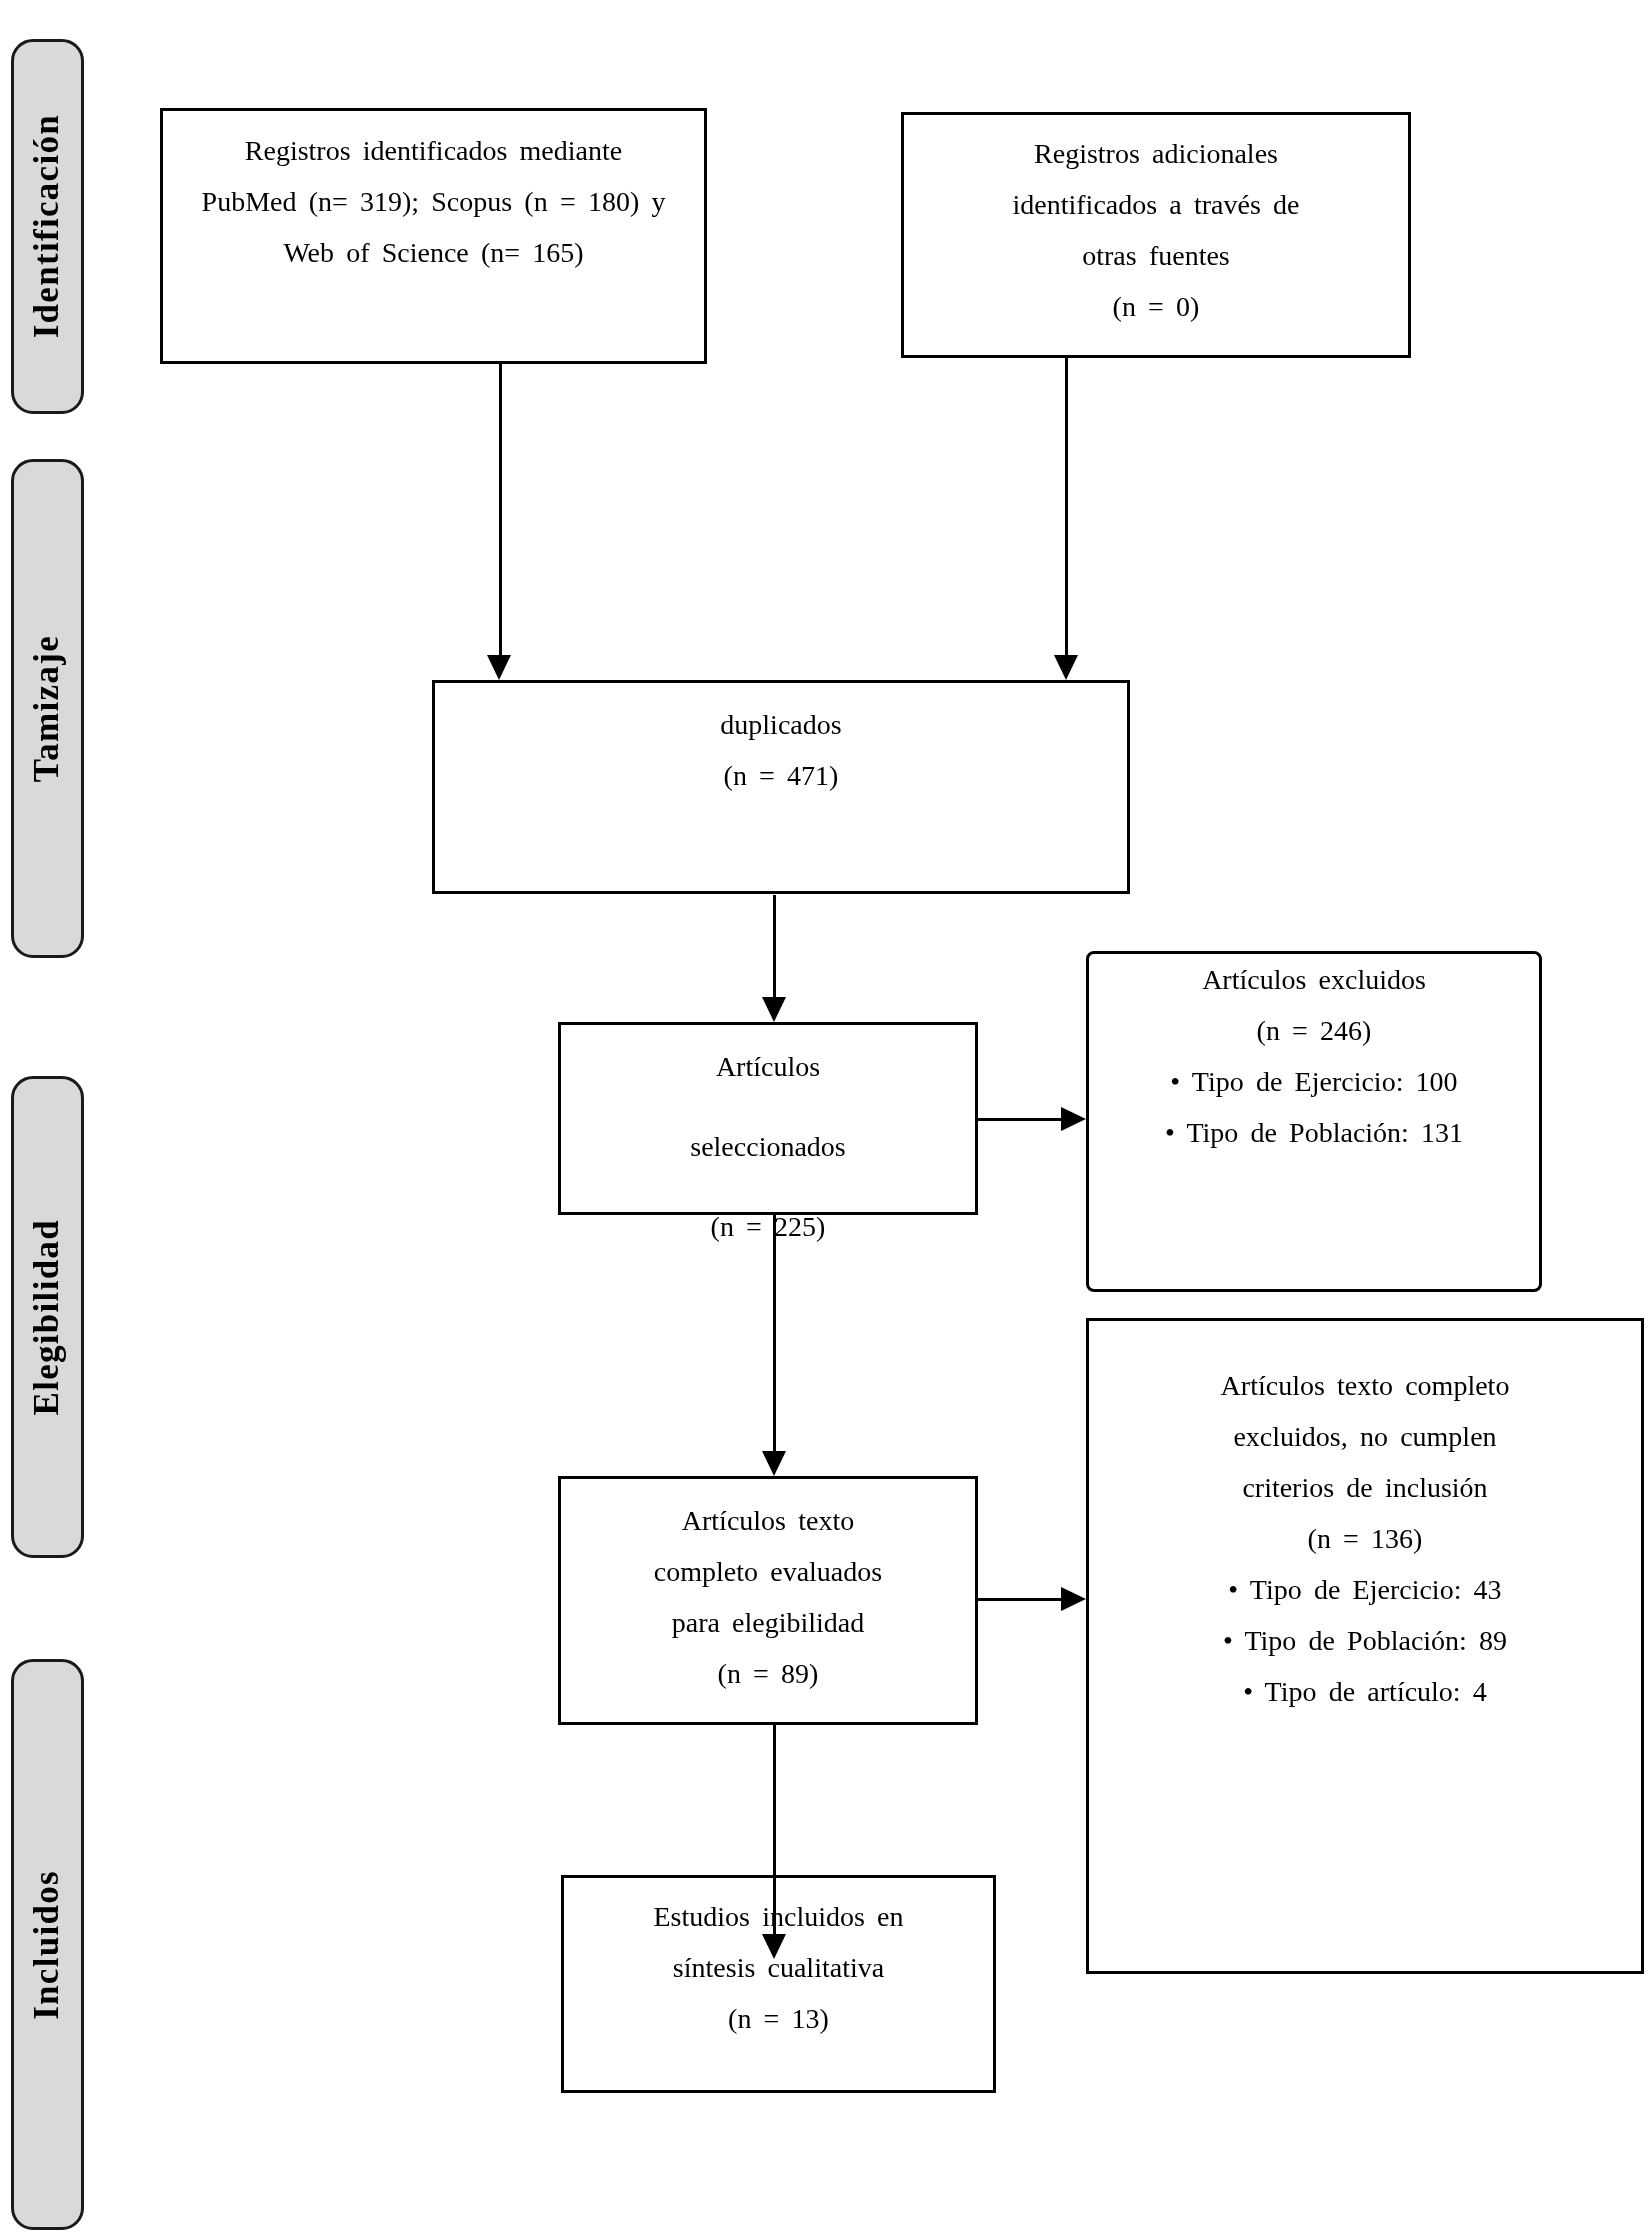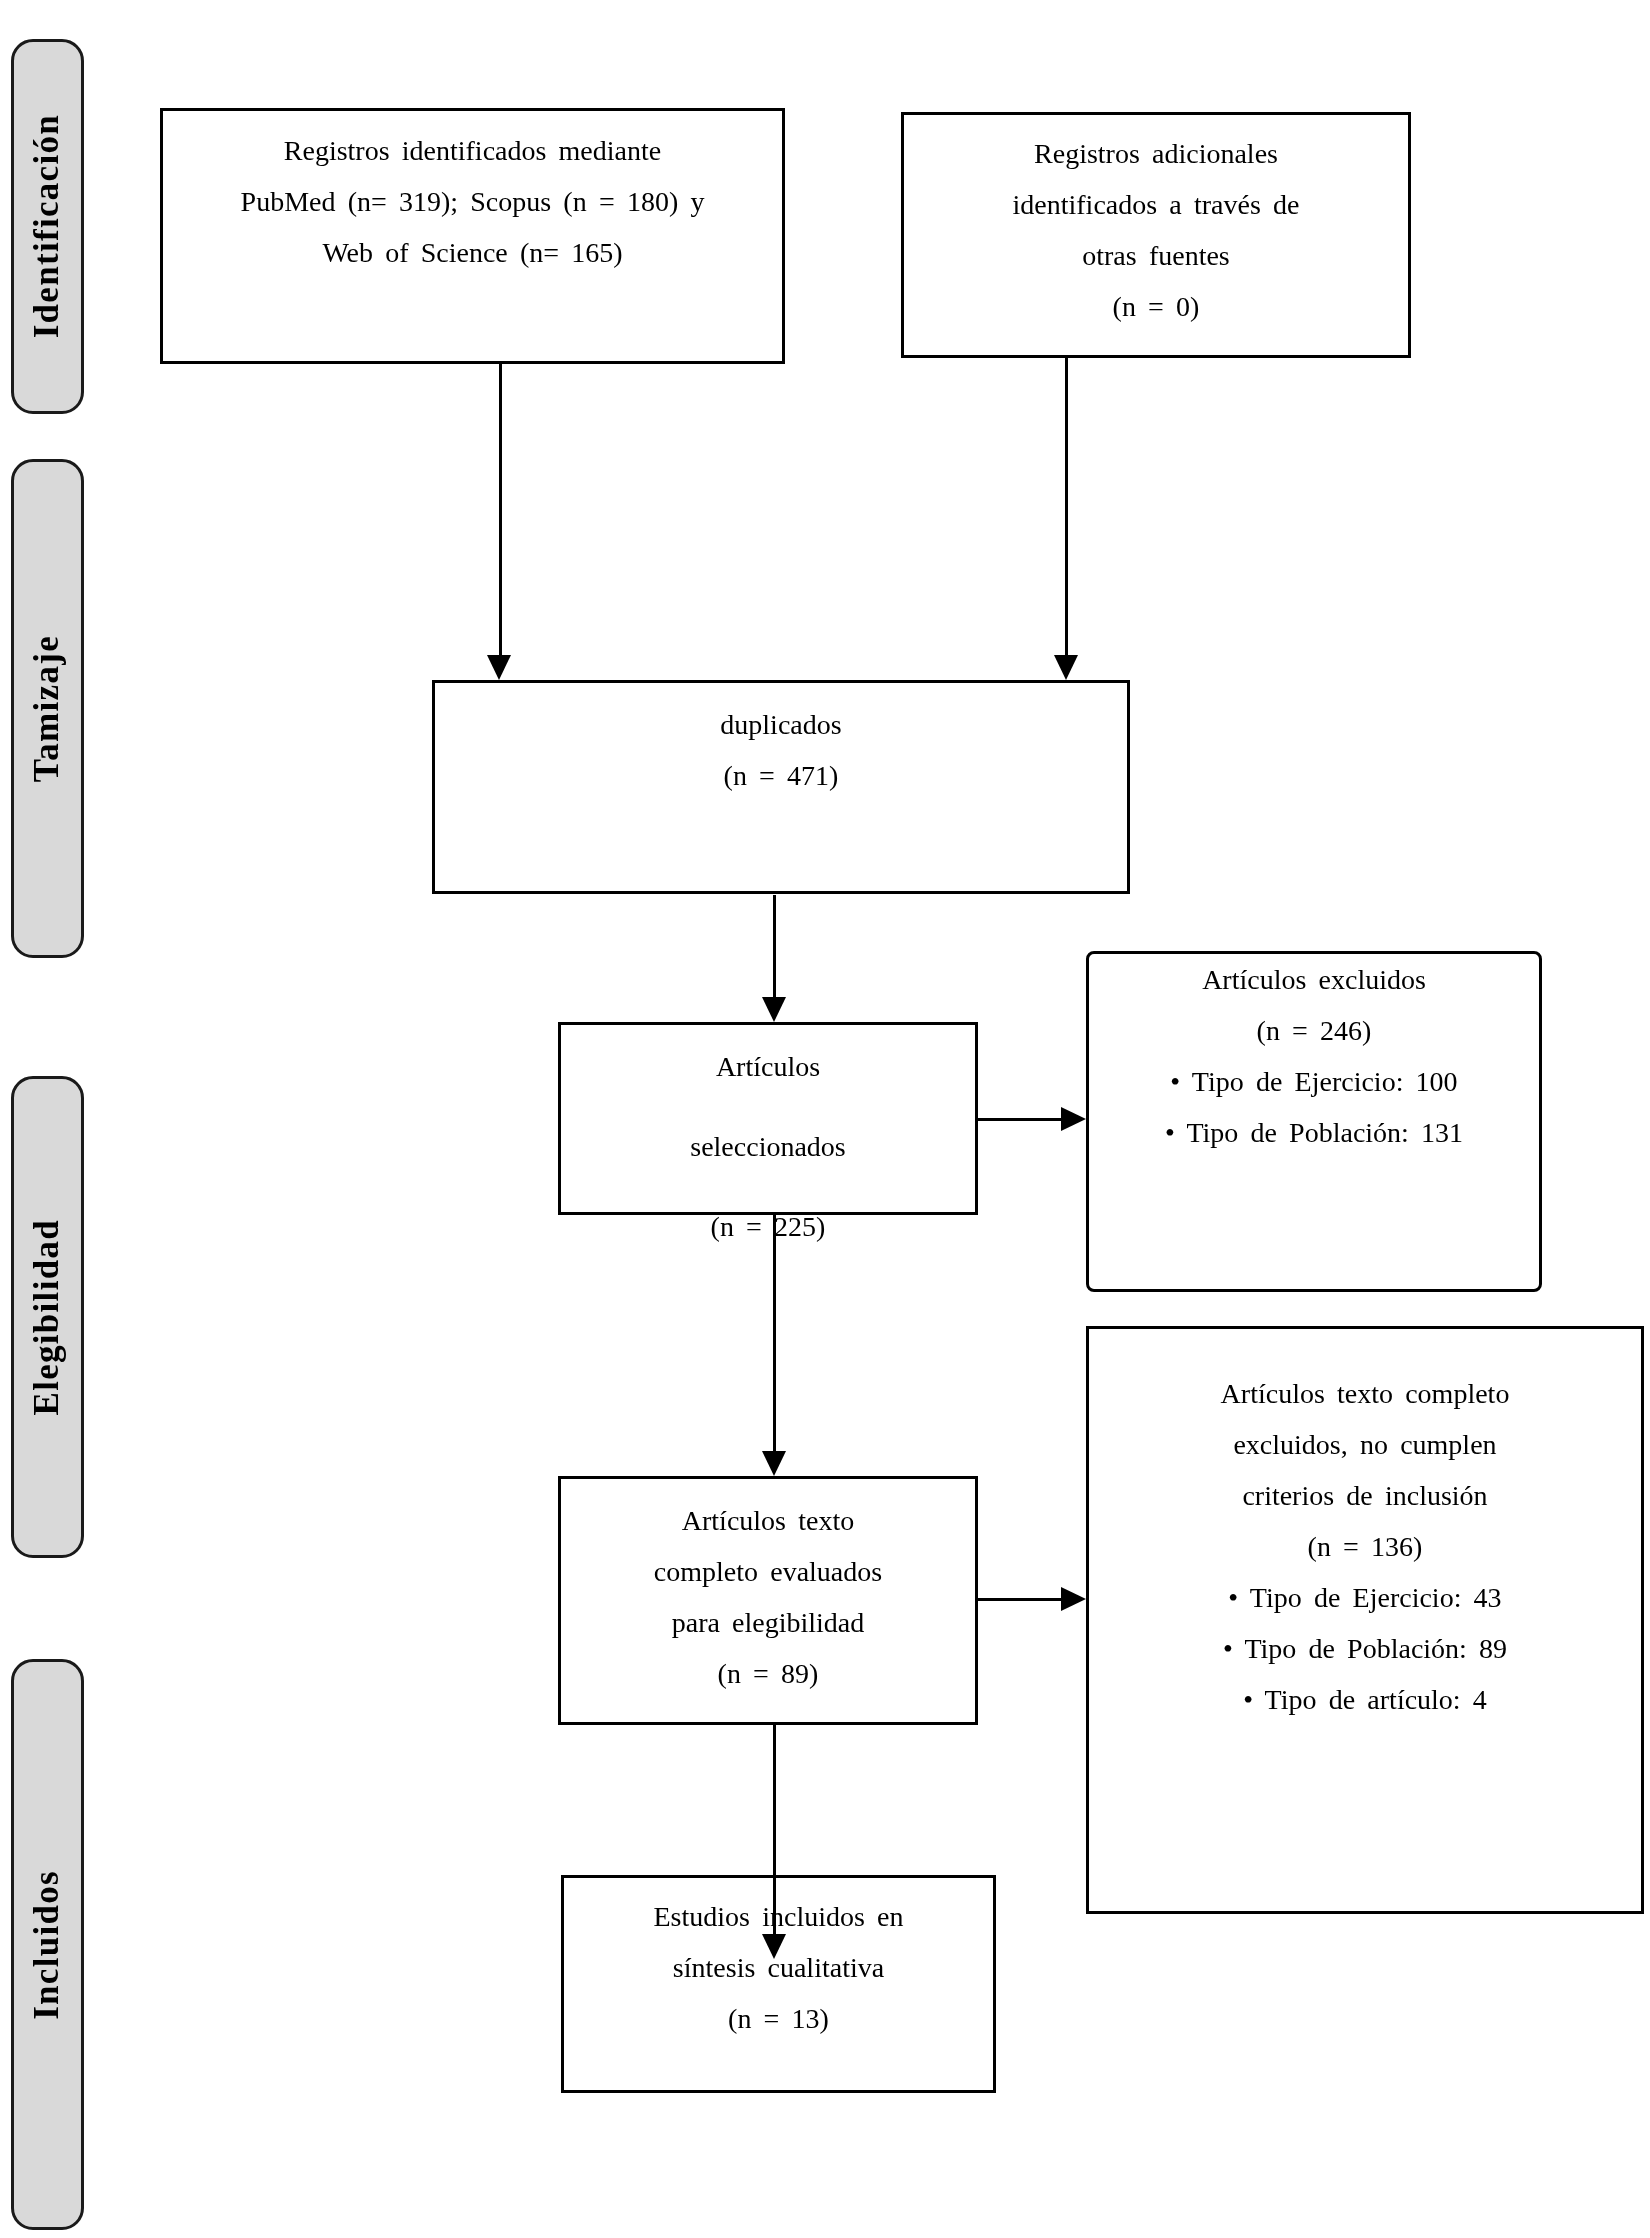--- a/index.html
+++ b/index.html
@@ -80,27 +80,27 @@
     border-bottom: 12.5px solid transparent;
     border-left: 25px solid #000000;
   }
 
   
   #stage-identificacion { top: 39px;   height: 375px; }
   #stage-tamizaje       { top: 459px;  height: 499px; }
   #stage-elegibilidad   { top: 1076px; height: 482px; }
   #stage-incluidos      { top: 1659px; height: 571px; }
 
-  #box-identified          { left: 160px;  top: 108px;  width: 625px; height: 256px; padding-top: 14.4px; }
+  #box-identified          { left: 160px;  top: 108px;  width: 547px; height: 256px; padding-top: 14.4px; }
   #box-additional          { left: 901px; top: 112px;  width: 510px;  height: 246px; padding-top: 13px; }
   #box-deduplicated        { left: 432px;  top: 680px; width: 698px; height: 214px; padding-top: 15.7px; }
   #box-selected            { left: 558px;  top: 1022px; width: 420px;  height: 193px; padding-top: 15.7px; gap: 29px; }
   #box-excluded            { left: 1086px; top: 951px; width: 456px;  height: 341px; padding-top: 0; border-radius: 8px; }
   #box-fulltext-evaluated  { left: 558px;  top: 1476px; width: 420px;  height: 249px; padding-top: 15.7px; }
-  #box-fulltext-excluded   { left: 1086px; top: 1318px; width: 558px;  height: 588px; padding-top: 39px; margin-top: 8px; }
+  #box-fulltext-excluded   { left: 1086px; top: 1318px; width: 558px;  height: 656px; padding-top: 39px; }
   #box-included            { left: 561px;  top: 1875px; width: 435px;  height: 218px; padding-top: 13px; }
 
   #edge1-line { left: 499px;  top: 364px;  height: 294px; }
   #edge1-head { left: 487px;  top: 655px; }
   #edge2-line { left: 1065px; top: 357px;  height: 300px; }
   #edge2-head { left: 1054px; top: 655px; }
   #edge3-line { left: 773px; top: 895px; height: 105px; }
   #edge3-head { left: 762px; top: 997px; }
   #edge4-line { left: 977px; top: 1118px; width: 85px; }
   #edge4-head { left: 1061px; top: 1107px; }

